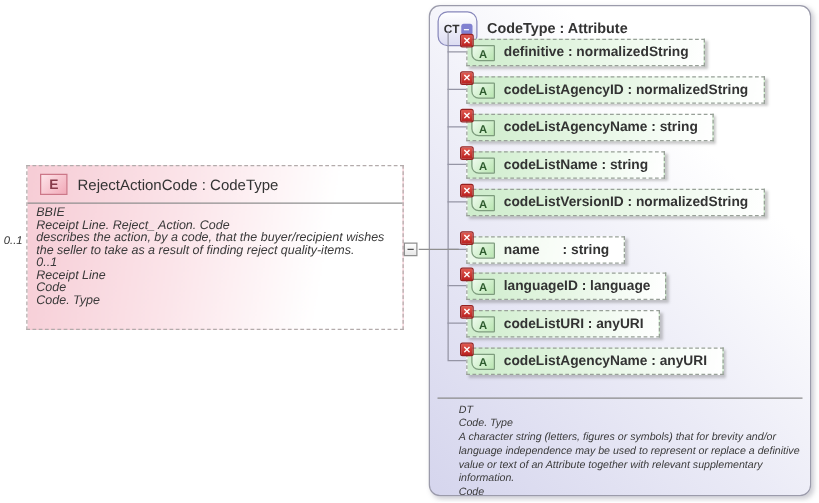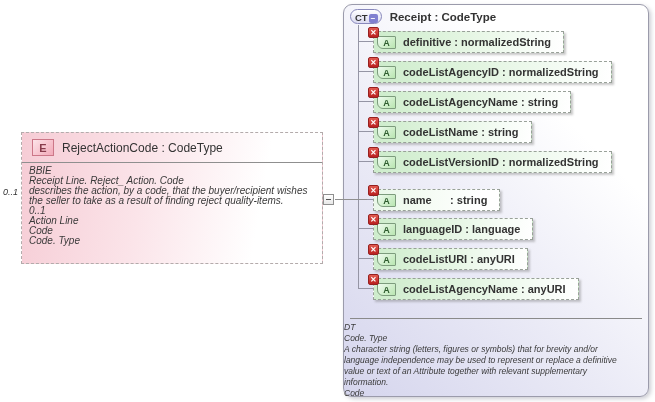--- a/index.html
+++ b/index.html
@@ -43,23 +43,23 @@
   }
   
   .ctbox{
     position:absolute;left:343px;top:4px;width:306px;height:393px;box-sizing:border-box;
     border:1px solid #9b9bab;border-radius:9px;
     background:linear-gradient(45deg,#d5d5ed 0%,#eaeaf6 38%,#ffffff 72%);
     box-shadow:2px 2px 4px rgba(110,110,130,0.35);
   }
   .ct-header{position:absolute;left:6px;top:4px;display:flex;align-items:center;gap:8px;}
   .ct-badge{
-    border:1px solid #8888bb;border-radius:8px;height:15px;box-sizing:border-box;
+    border:1px solid #8888bb;border-radius:8px;height:28px;box-sizing:border-box;
     background:linear-gradient(180deg,#ffffff,#dcdcf2);
-    display:flex;align-items:flex-end;padding:0 3px 0 4px;
+    display:flex;align-items:center;padding:0 3px 0 4px;
     font-weight:bold;font-size:9.5px;color:#333;
   }
   .ct-toggle{
     width:9px;height:9px;margin-left:1px;border-radius:2px;background:#8080d0;
     color:#ffffff;font-size:8px;line-height:9px;text-align:center;font-weight:bold;
   }
   .ct-title{font-weight:bold;font-size:11.5px;color:#333;white-space:nowrap;}
   .tree-v{position:absolute;left:14px;top:20px;width:1px;height:263px;background:#9595a5;}
   .tree-h{position:absolute;left:14px;width:15px;height:1px;background:#9595a5;}
   
@@ -82,52 +82,52 @@
     display:flex;align-items:center;justify-content:center;
   }
   .x-badge{
     position:absolute;left:-6px;top:-5px;width:11px;height:11px;box-sizing:border-box;
     border:1px solid #962020;border-radius:2px;
     background:linear-gradient(180deg,#e25a50,#ba2020);
     color:#ffffff;font-size:7.5px;line-height:9px;text-align:center;font-weight:bold;z-index:3;
   }
   .ct-sep{position:absolute;left:6px;top:313px;width:292px;height:0;border-top:1px solid #8a8a8a;}
   .ct-footer{
-    position:absolute;left:0;top:317px;width:288px;
+    position:absolute;left:23px;top:317px;width:288px;
     font-style:italic;font-size:8.5px;line-height:11px;color:#3a3a3a;
   }
 </style>
 </head>
 <body>
 
 <div class="card-label">0..1</div>
 
 <div class="ebox">
   <div class="ebox-header">
     <span class="e-badge">E</span>
     <span class="ebox-title">RejectActionCode : CodeType</span>
   </div>
   <div class="ebox-body">
     <div>BBIE</div>
     <div>Receipt Line. Reject_ Action. Code</div>
     <div>describes the action, by a code, that the buyer/recipient wishes the seller to take as a result of finding reject quality-items.</div>
     <div>0..1</div>
-    <div>Action Line</div>
+    <div>Receipt Line</div>
     <div>Code</div>
     <div>Code. Type</div>
   </div>
 </div>
 
 <div class="ctbox">
   <div class="ct-header">
     <span class="ct-badge">
       <span>CT</span>
       <span class="ct-toggle">−</span>
     </span>
-    <span class="ct-title">Receipt : CodeType</span>
+    <span class="ct-title">CodeType : Attribute</span>
   </div>
 
   <div class="tree-v"></div>
   <div class="tree-h" style="top:36px"></div>
   <div class="tree-h" style="top:66px"></div>
   <div class="tree-h" style="top:96px"></div>
   <div class="tree-h" style="top:126px"></div>
   <div class="tree-h" style="top:156px"></div>
   <div class="tree-h" style="top:194px"></div>
   <div class="tree-h" style="top:223px"></div>

